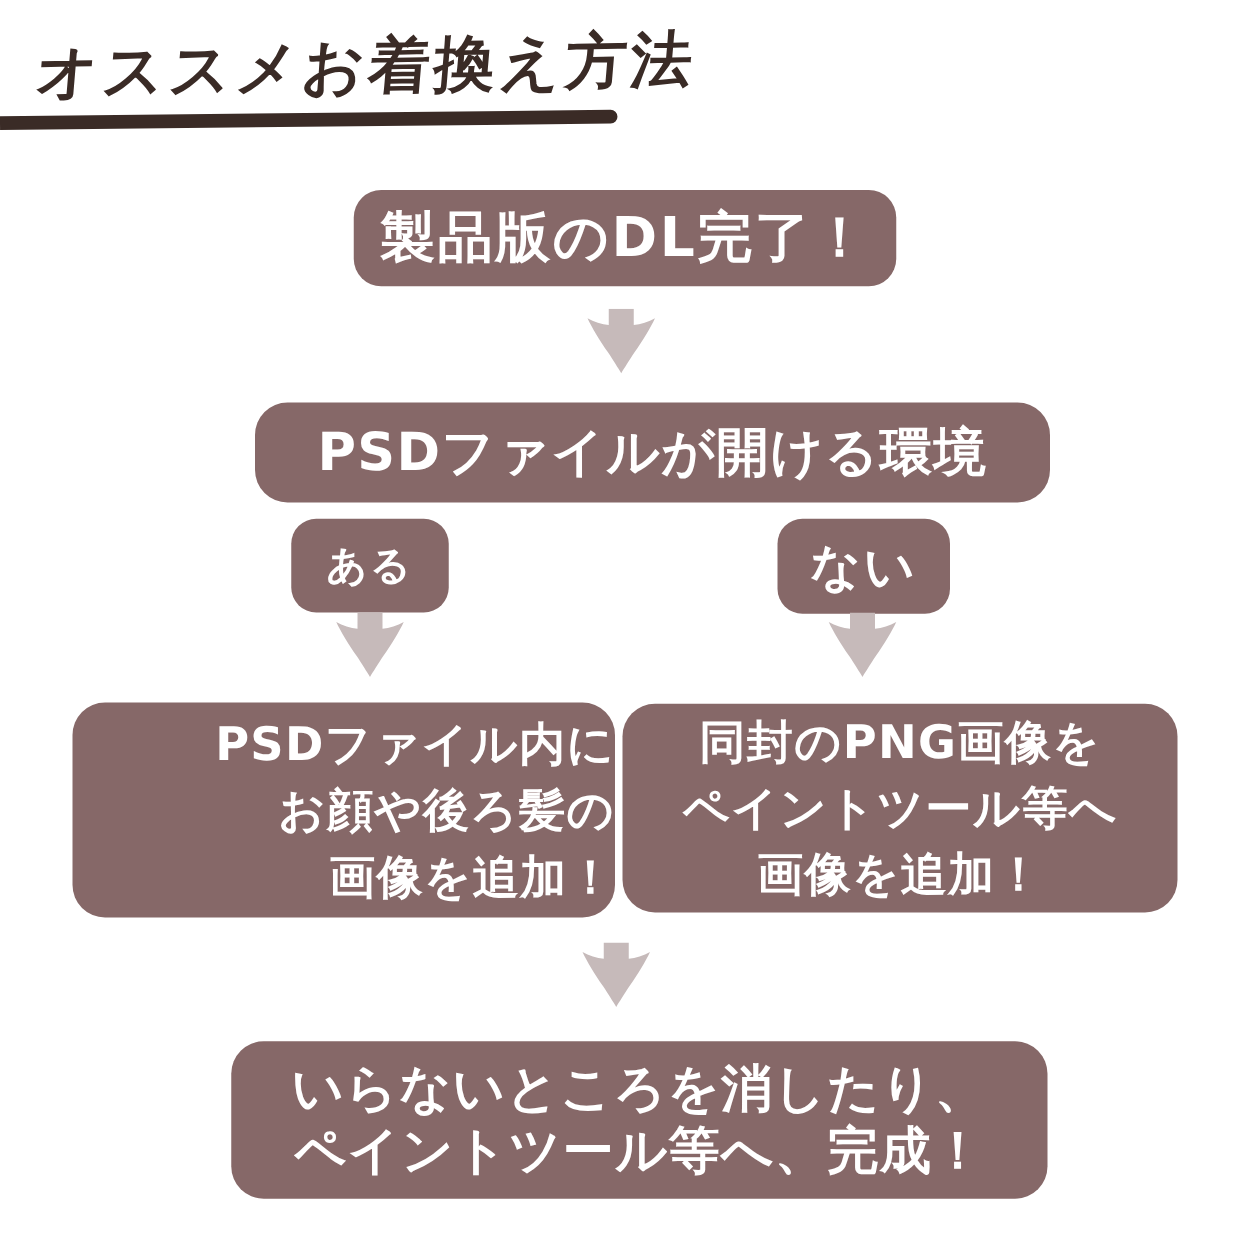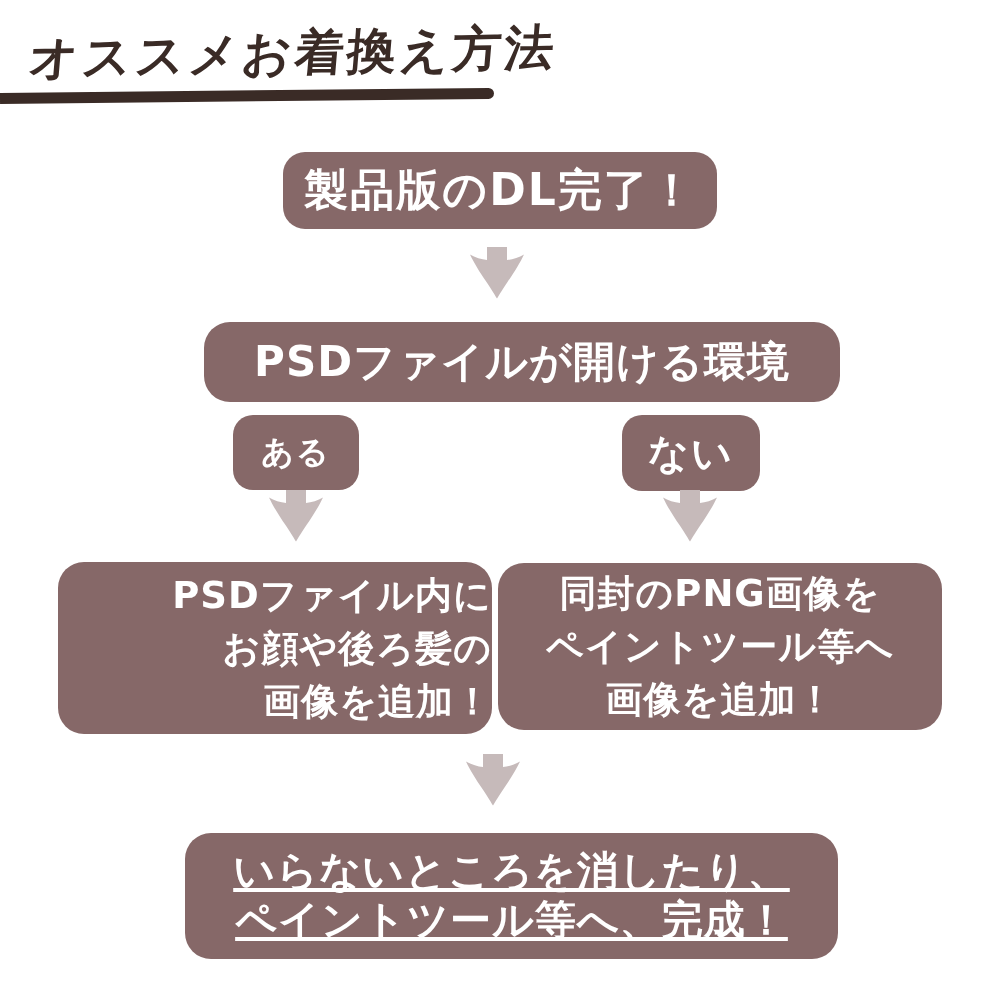--- a/index.html
+++ b/index.html
@@ -47,21 +47,21 @@
     border-radius:24px;
   }
   .fbox .line{white-space:nowrap;}
 
   .box-dl       {left:283px;top:152px;width:434px;height:77px;font-size:44px;letter-spacing:2px;border-radius:22px;}
   .box-env      {left:176px;top:322px;width:636px;height:80px;font-size:42px;letter-spacing:1px;border-radius:26px;margin-left:28px;}
   .box-have     {left:233px;top:415px;width:126px;height:75px;font-size:32px;letter-spacing:2px;border-radius:20px;}
   .box-nothave  {left:622px;top:415px;width:138px;height:76px;font-size:40px;letter-spacing:2px;border-radius:20px;font-family:Liberation Mono, monospace;}
   .box-psd-add  {left:58px; top:562px;width:434px;height:172px;font-size:37px;line-height:53px;letter-spacing:1px;border-radius:26px;align-items:flex-end;}
   .box-png-add  {left:498px;top:563px;width:444px;height:167px;font-size:37px;line-height:53px;letter-spacing:1px;border-radius:26px;}
-  .box-finish   {left:185px;top:833px;width:653px;height:126px;font-size:41px;line-height:49px;letter-spacing:1px;border-radius:26px;text-decoration:underline;}
+  .box-finish   {left:185px;top:833px;width:653px;height:126px;font-size:41px;line-height:49px;letter-spacing:1px;border-radius:26px;}
 
   
   .arrow{position:absolute;width:58px;height:56px;}
   .arrow svg{display:block;width:100%;height:100%;}
   .arrow path{fill:var(--arrow-fill);}
   .arrow-1   {left:468px;top:247px;}
   .arrow-have{left:267px;top:490px;}
   .arrow-not {left:661px;top:490px;}
   .arrow-4   {left:464px;top:754px;}
 </style>

